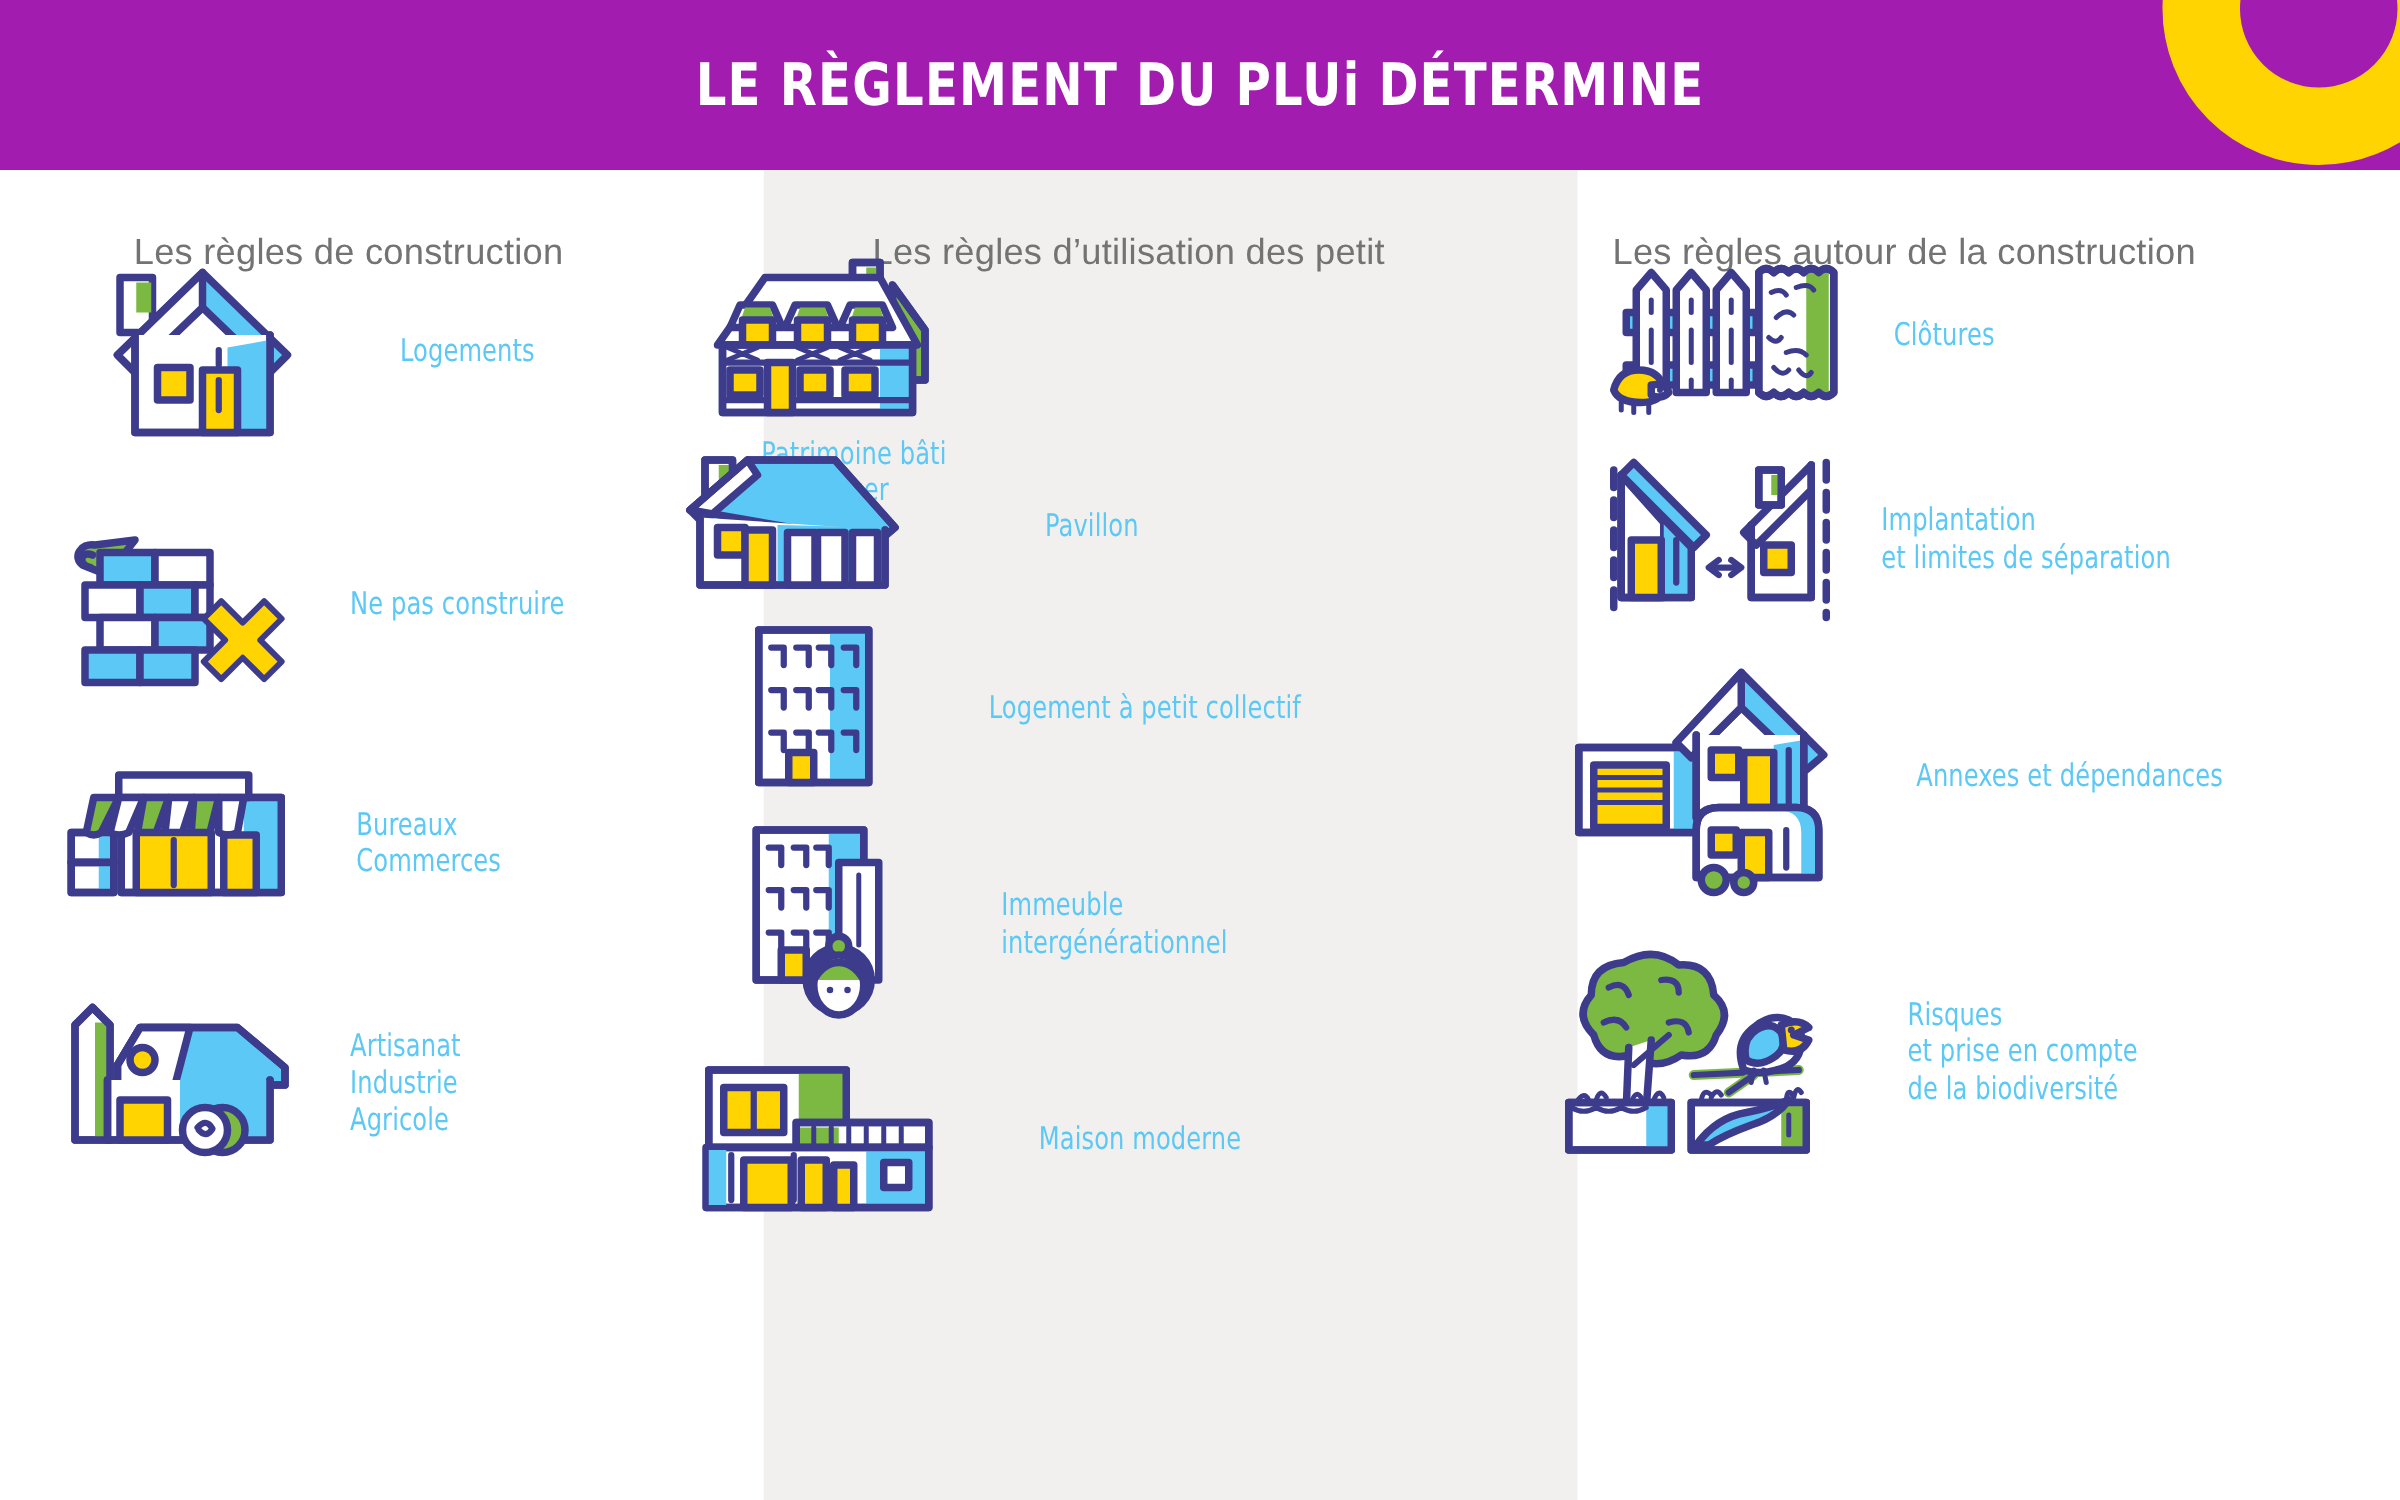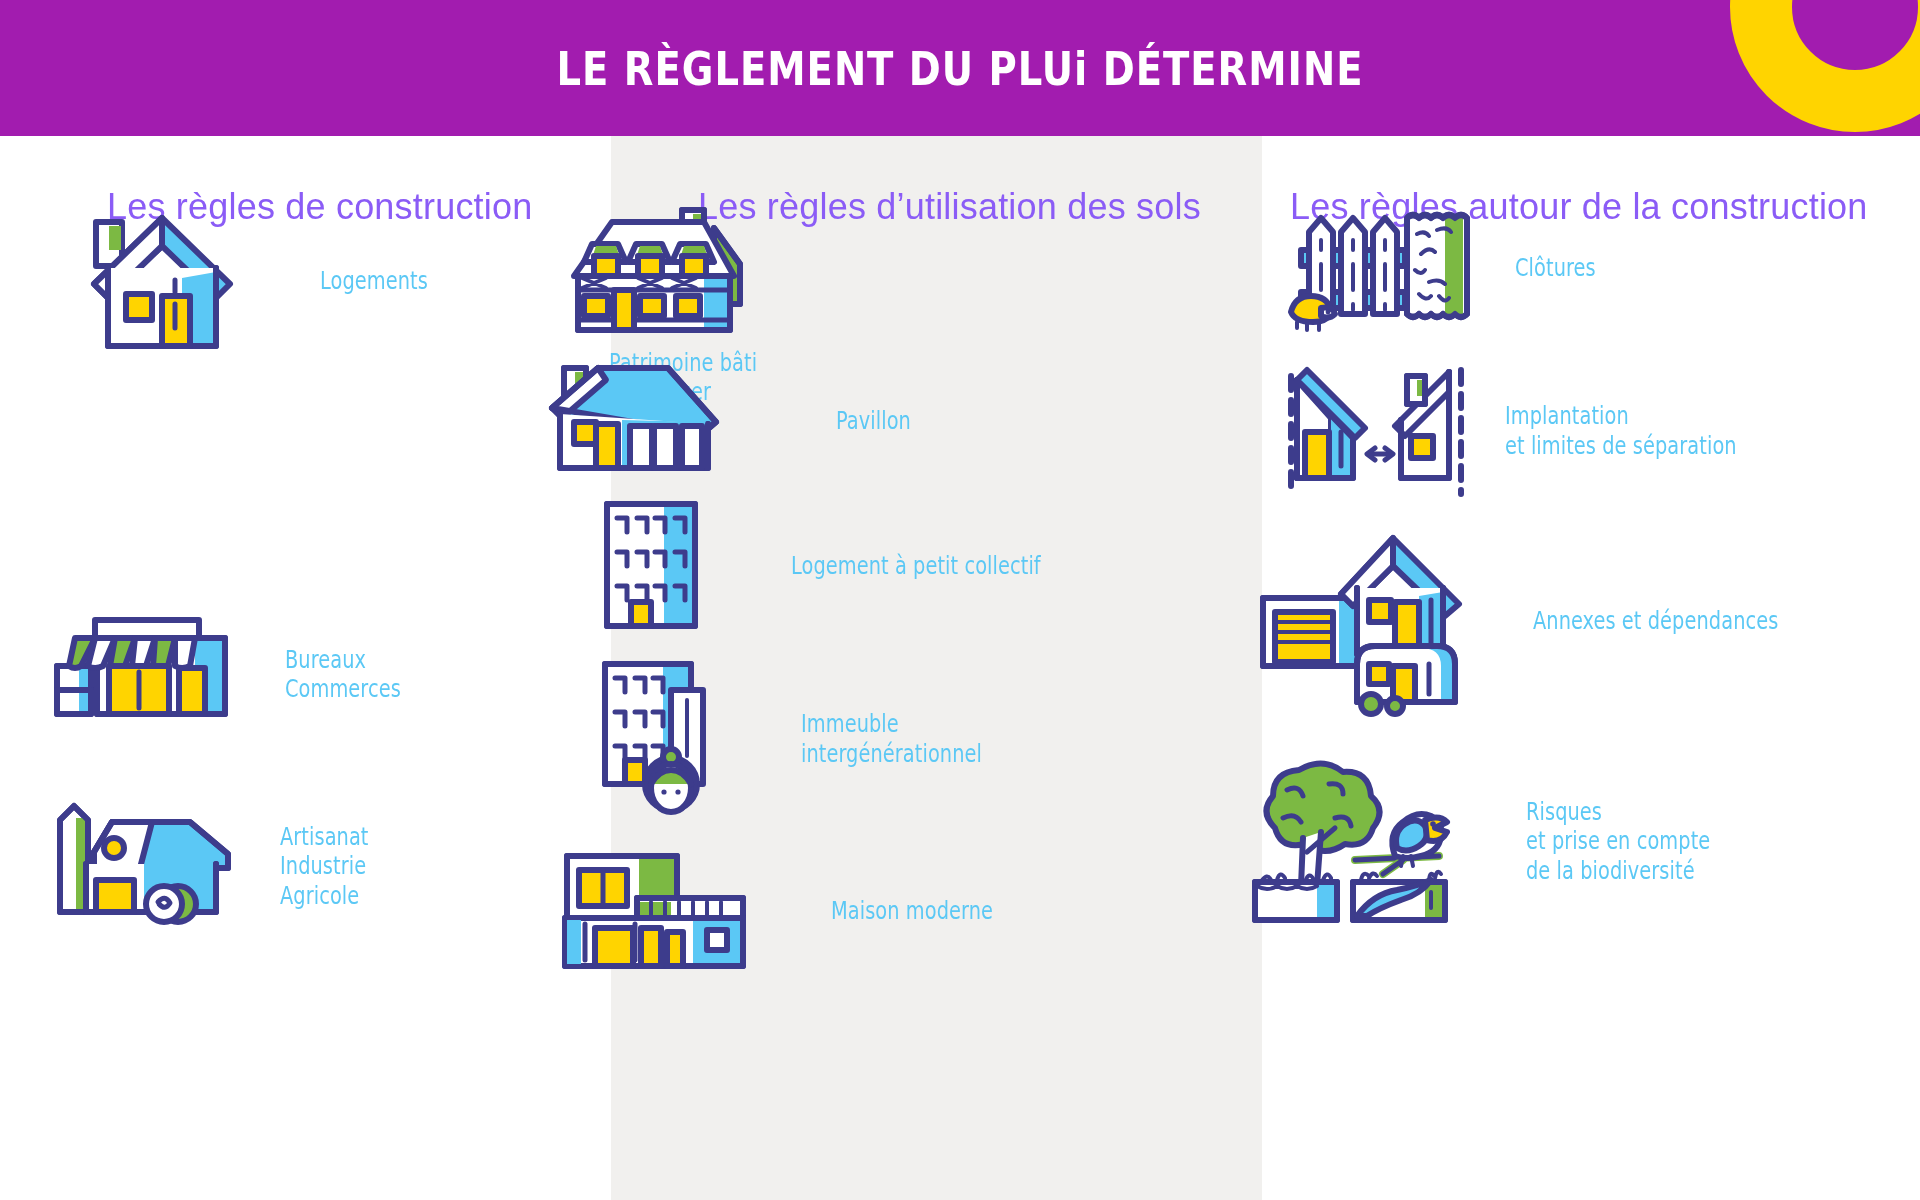--- a/index.html
+++ b/index.html
@@ -40,22 +40,22 @@
     background:#F1F0EE;
   }
   .column {
     position:absolute; top:136px; height:1064px;
   }
   #col-left   { left:0px;    width:611px; }
   #col-middle { left:611px;  width:651px; }
   #col-right  { left:1228px; width:658px;text-decoration:underline; }
 
   .col-head {
-    color:#8b5cf6;
-    font-size:36px;
+    color:#737373;
+    font-size:29px;
     font-weight:400;
     letter-spacing:.2px;
     white-space:nowrap;
     position:absolute;
     top:50px;
   }
   #col-left   .col-head { left:107px; }
   #col-middle .col-head { left:87px;  }
   #col-right  .col-head { left:62px;  }
 
@@ -123,20 +123,44 @@
           <path d="M38 62 L38 140 L146 140 L146 62"></path>
           <rect x="56" y="88" width="26" height="26" fill="#FFD400"></rect>
           <rect x="92" y="90" width="28" height="50" fill="#FFD400"></rect>
           <path d="M105 74 L105 86 M105 98 L105 122" stroke="#3D3C8C" stroke-width="5"></path>
         </g>
       </svg>
     </div>
     <div class="label" style="margin-left:70px;">Logements</div>
   </div>
 
+  <div class="row" id="row-l2">
+    <div class="icon-box">
+      <svg width="200" height="150" viewBox="0 0 200 150">
+        <g stroke="#3D3C8C" stroke-width="6" stroke-linejoin="round" stroke-linecap="round">
+
+          <path d="M16 44 C8 38 14 26 26 28 L58 24 L36 52 Z" fill="#7CB943"></path>
+          <path d="M24 36 C14 32 12 44 22 46" fill="none"></path>
+
+          <rect x="30" y="34" width="44" height="26" fill="#5BC8F5"></rect>
+          <rect x="74" y="34" width="44" height="26" fill="#ffffff"></rect>
+          <rect x="18" y="60" width="44" height="26" fill="#ffffff"></rect>
+          <rect x="62" y="60" width="44" height="26" fill="#5BC8F5"></rect>
+          <rect x="106" y="60" width="12" height="26" fill="#ffffff"></rect>
+          <rect x="30" y="86" width="44" height="26" fill="#ffffff"></rect>
+          <rect x="74" y="86" width="44" height="26" fill="#5BC8F5"></rect>
+          <rect x="18" y="112" width="44" height="26" fill="#5BC8F5"></rect>
+          <rect x="62" y="112" width="44" height="26" fill="#5BC8F5"></rect>
+
+          <path d="M118 84 L140 106 L162 84 L180 102 L158 124 L180 146 L162 164 L140 142 L118 164 L100 146 L122 124 L100 102 Z" fill="#FFD400" transform="translate(10,-16) scale(0.78) translate(32,30)"></path>
+        </g>
+      </svg>
+    </div>
+    <div class="label" style="margin-left:30px;">Ne pas construire</div>
+  </div>
 
   <div class="row" id="row-l3">
     <div class="icon-box">
       <svg width="210" height="140" viewBox="0 0 210 140">
         <g stroke="#3D3C8C" stroke-width="6" stroke-linejoin="round" stroke-linecap="round">
 
           <rect x="12" y="62" width="34" height="24" fill="#ffffff"></rect>
           <rect x="34" y="62" width="12" height="24" fill="#5BC8F5" stroke="none"></rect>
           <rect x="12" y="62" width="34" height="24" fill="none"></rect>
           <rect x="12" y="86" width="34" height="24" fill="#ffffff"></rect>
@@ -191,21 +215,21 @@
         </g>
       </svg>
     </div>
     <div class="label" style="margin-left:25px;">Artisanat
 Industrie
 Agricole</div>
   </div>
 </div>
 
 <div class="column" id="col-middle">
-  <div class="col-head">Les règles d’utilisation des sols</div>
+  <div class="col-head">Les règles d’utilisation des petit</div>
 
   <div class="row" id="row-m1">
     <div class="icon-box">
       <svg width="230" height="150" viewBox="0 0 230 150">
         <g stroke="#3D3C8C" stroke-width="6" stroke-linejoin="round" stroke-linecap="round">
           <rect x="126" y="12" width="22" height="24" fill="#ffffff"></rect>
           <rect x="137" y="16" width="11" height="14" fill="#7CB943" stroke="none"></rect>
           <rect x="126" y="12" width="22" height="24" fill="none"></rect>
 
           <path d="M158 30 L184 66 L184 106 L158 106 Z" fill="#7CB943"></path>

